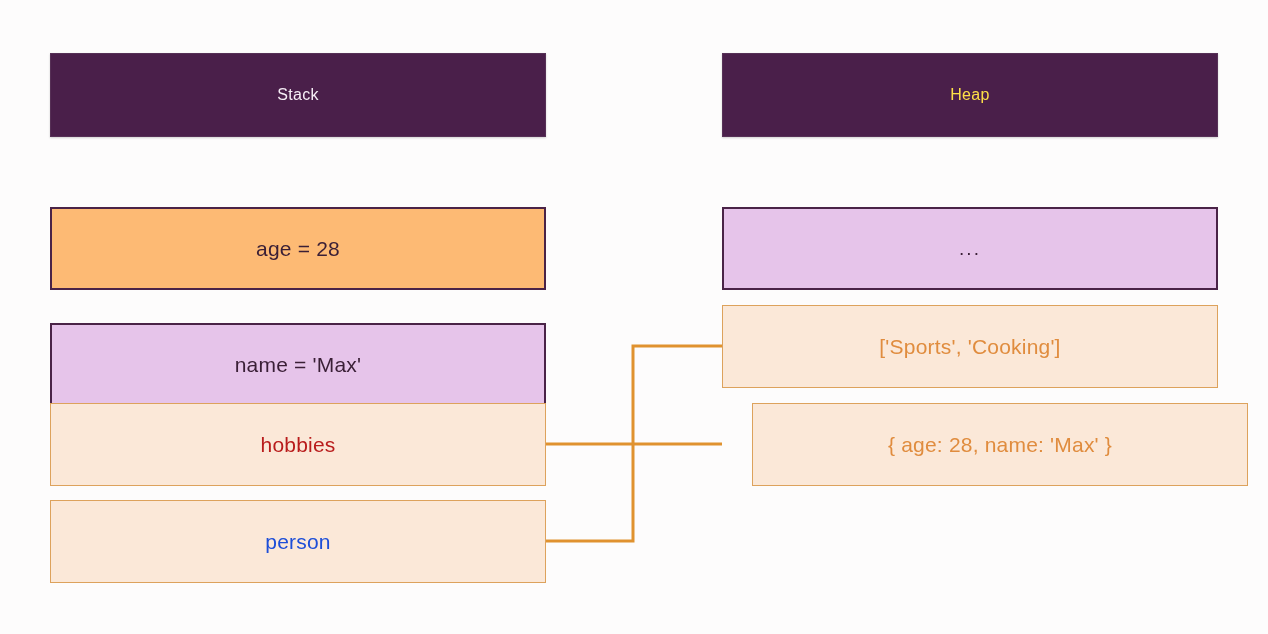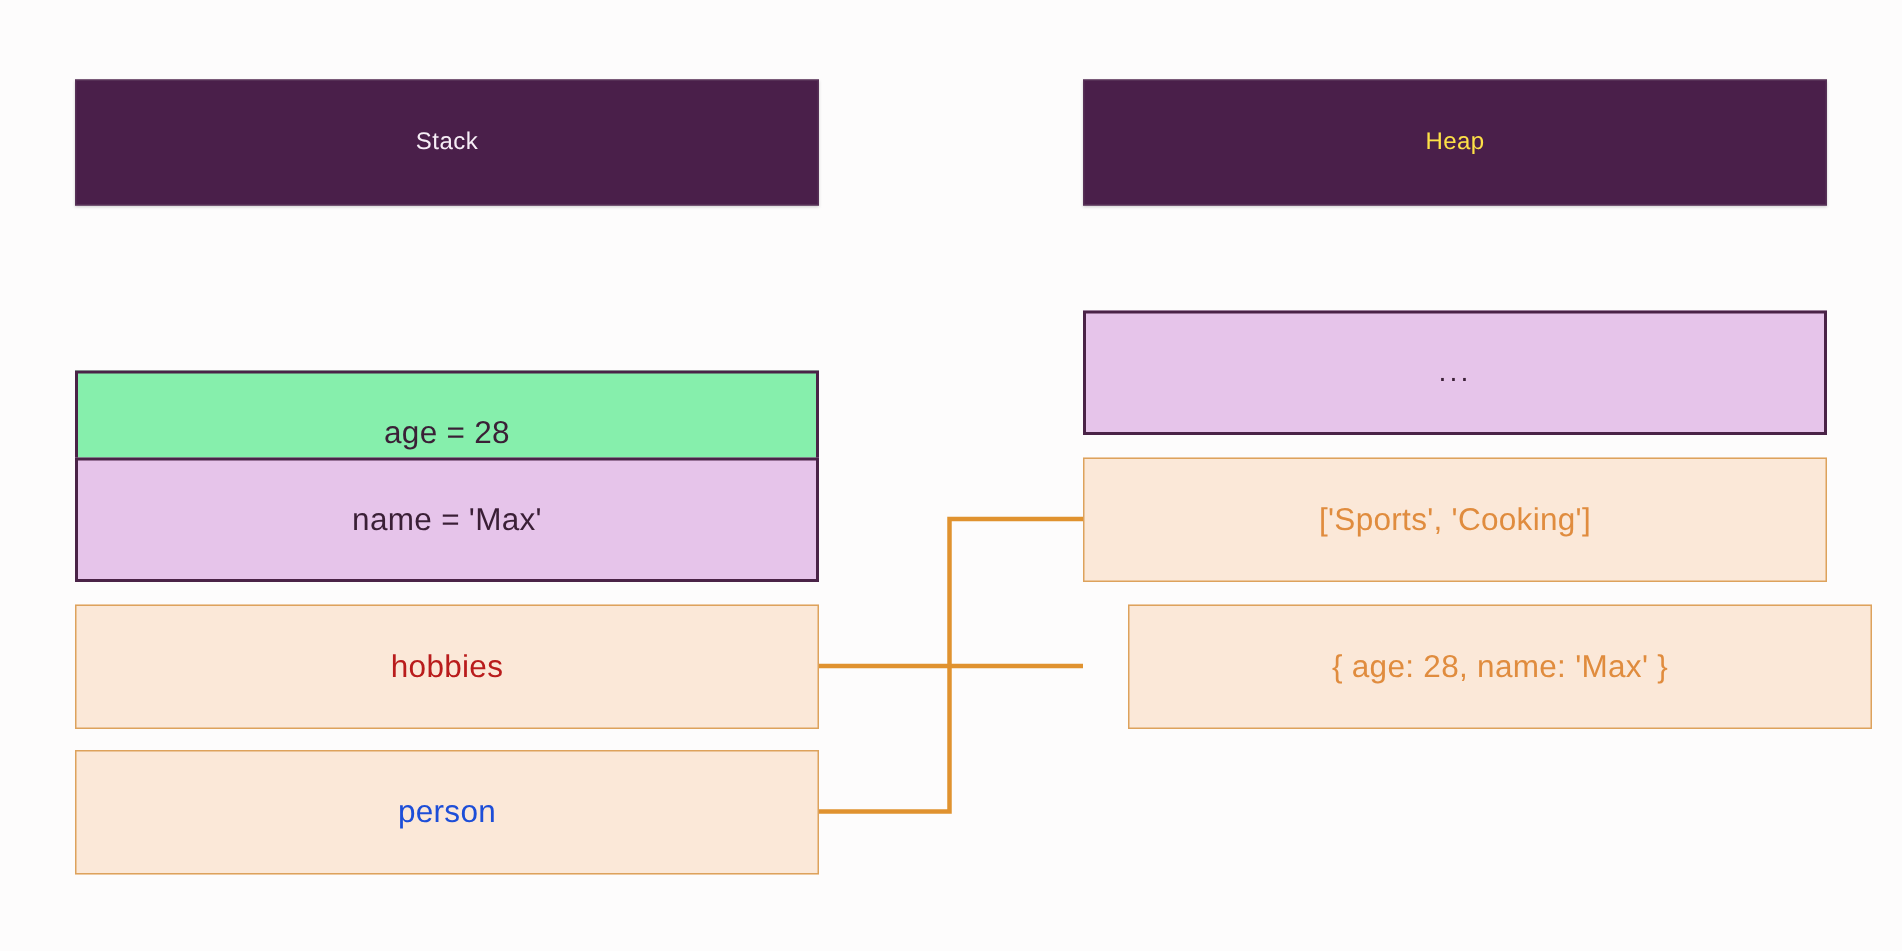--- a/index.html
+++ b/index.html
@@ -61,21 +61,21 @@
     border: 1px solid #dda25c;
     color: #e08c3e;
   }
 
   
   .stack-cell { left: 50px; width: 496px; }
   
   .heap-cell  { left: 722px; width: 496px; }
 
   #cell-age      { top: 207px; }
-  #cell-name     { top: 305px; }
+  #cell-name     { top: 323px; }
   #cell-hobbies  { top: 403px; }
   #cell-person   { top: 500px; }
 
   #cell-ellipsis { top: 207px; }
   #cell-array    { top: 305px; align-items: center; }
   #cell-object   { top: 403px; margin-left: 30px; }
 
   #cell-ellipsis { font-size: 19px; letter-spacing: 2px; }
 
   
@@ -99,21 +99,21 @@
 
   <div id="header-heap" class="col-header" style="background: rgb(74, 31, 74); color: #fde047;">
     <span>Heap</span>
   </div>
 
   <svg id="connectors" viewBox="0 0 1268 634" xmlns="http://www.w3.org/2000/svg">
     <path fill="none" stroke="#e0922f" stroke-width="3" d="M546,444 L722,444"></path>
     <path fill="none" stroke="#e0922f" stroke-width="3" d="M546,541 L633,541 L633,346 L722,346"></path>
   </svg>
 
-  <div id="cell-age" class="cell stack-cell primitive" style="background: #86efac; border-color: rgb(74, 35, 71); color: rgb(58, 31, 54); margin-top: 40px;">
+  <div id="cell-age" class="cell stack-cell primitive" style="background: #fdba74; border-color: rgb(74, 35, 71); color: rgb(58, 31, 54);">
     <span>age = 28</span>
   </div>
 
   <div id="cell-name" class="cell stack-cell primitive" style="background: rgb(230, 196, 234); border-color: rgb(74, 35, 71); color: rgb(58, 31, 54);">
     <span>name = 'Max'</span>
   </div>
 
   <div id="cell-hobbies" class="cell stack-cell reference" style="background: rgb(251, 232, 216); border-color: rgb(221, 162, 92); color: #b91c1c;">
     <span>hobbies</span>
   </div>

